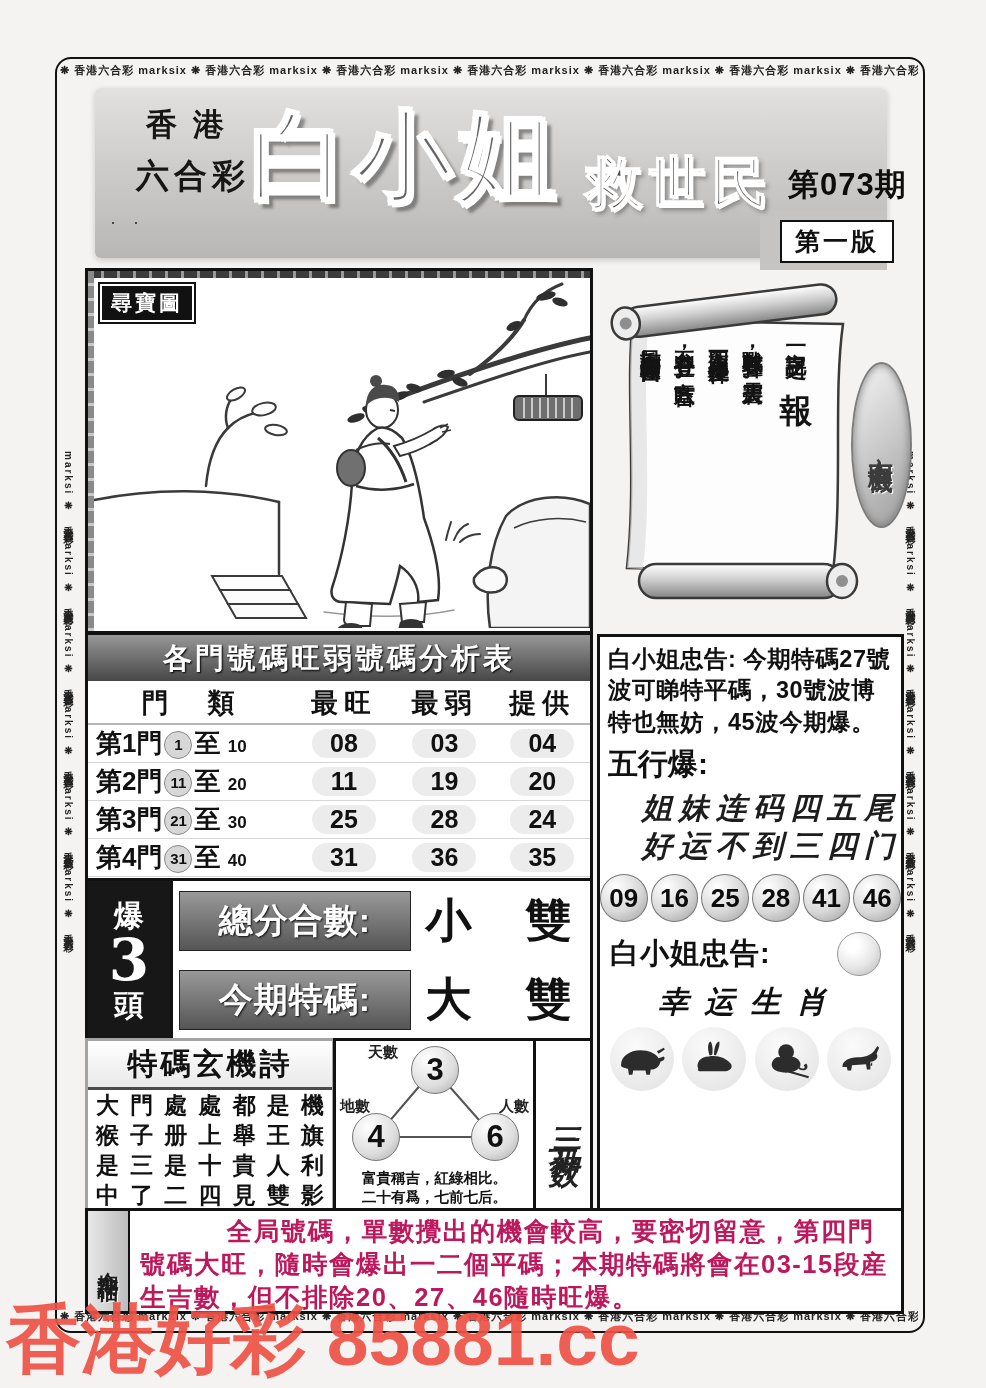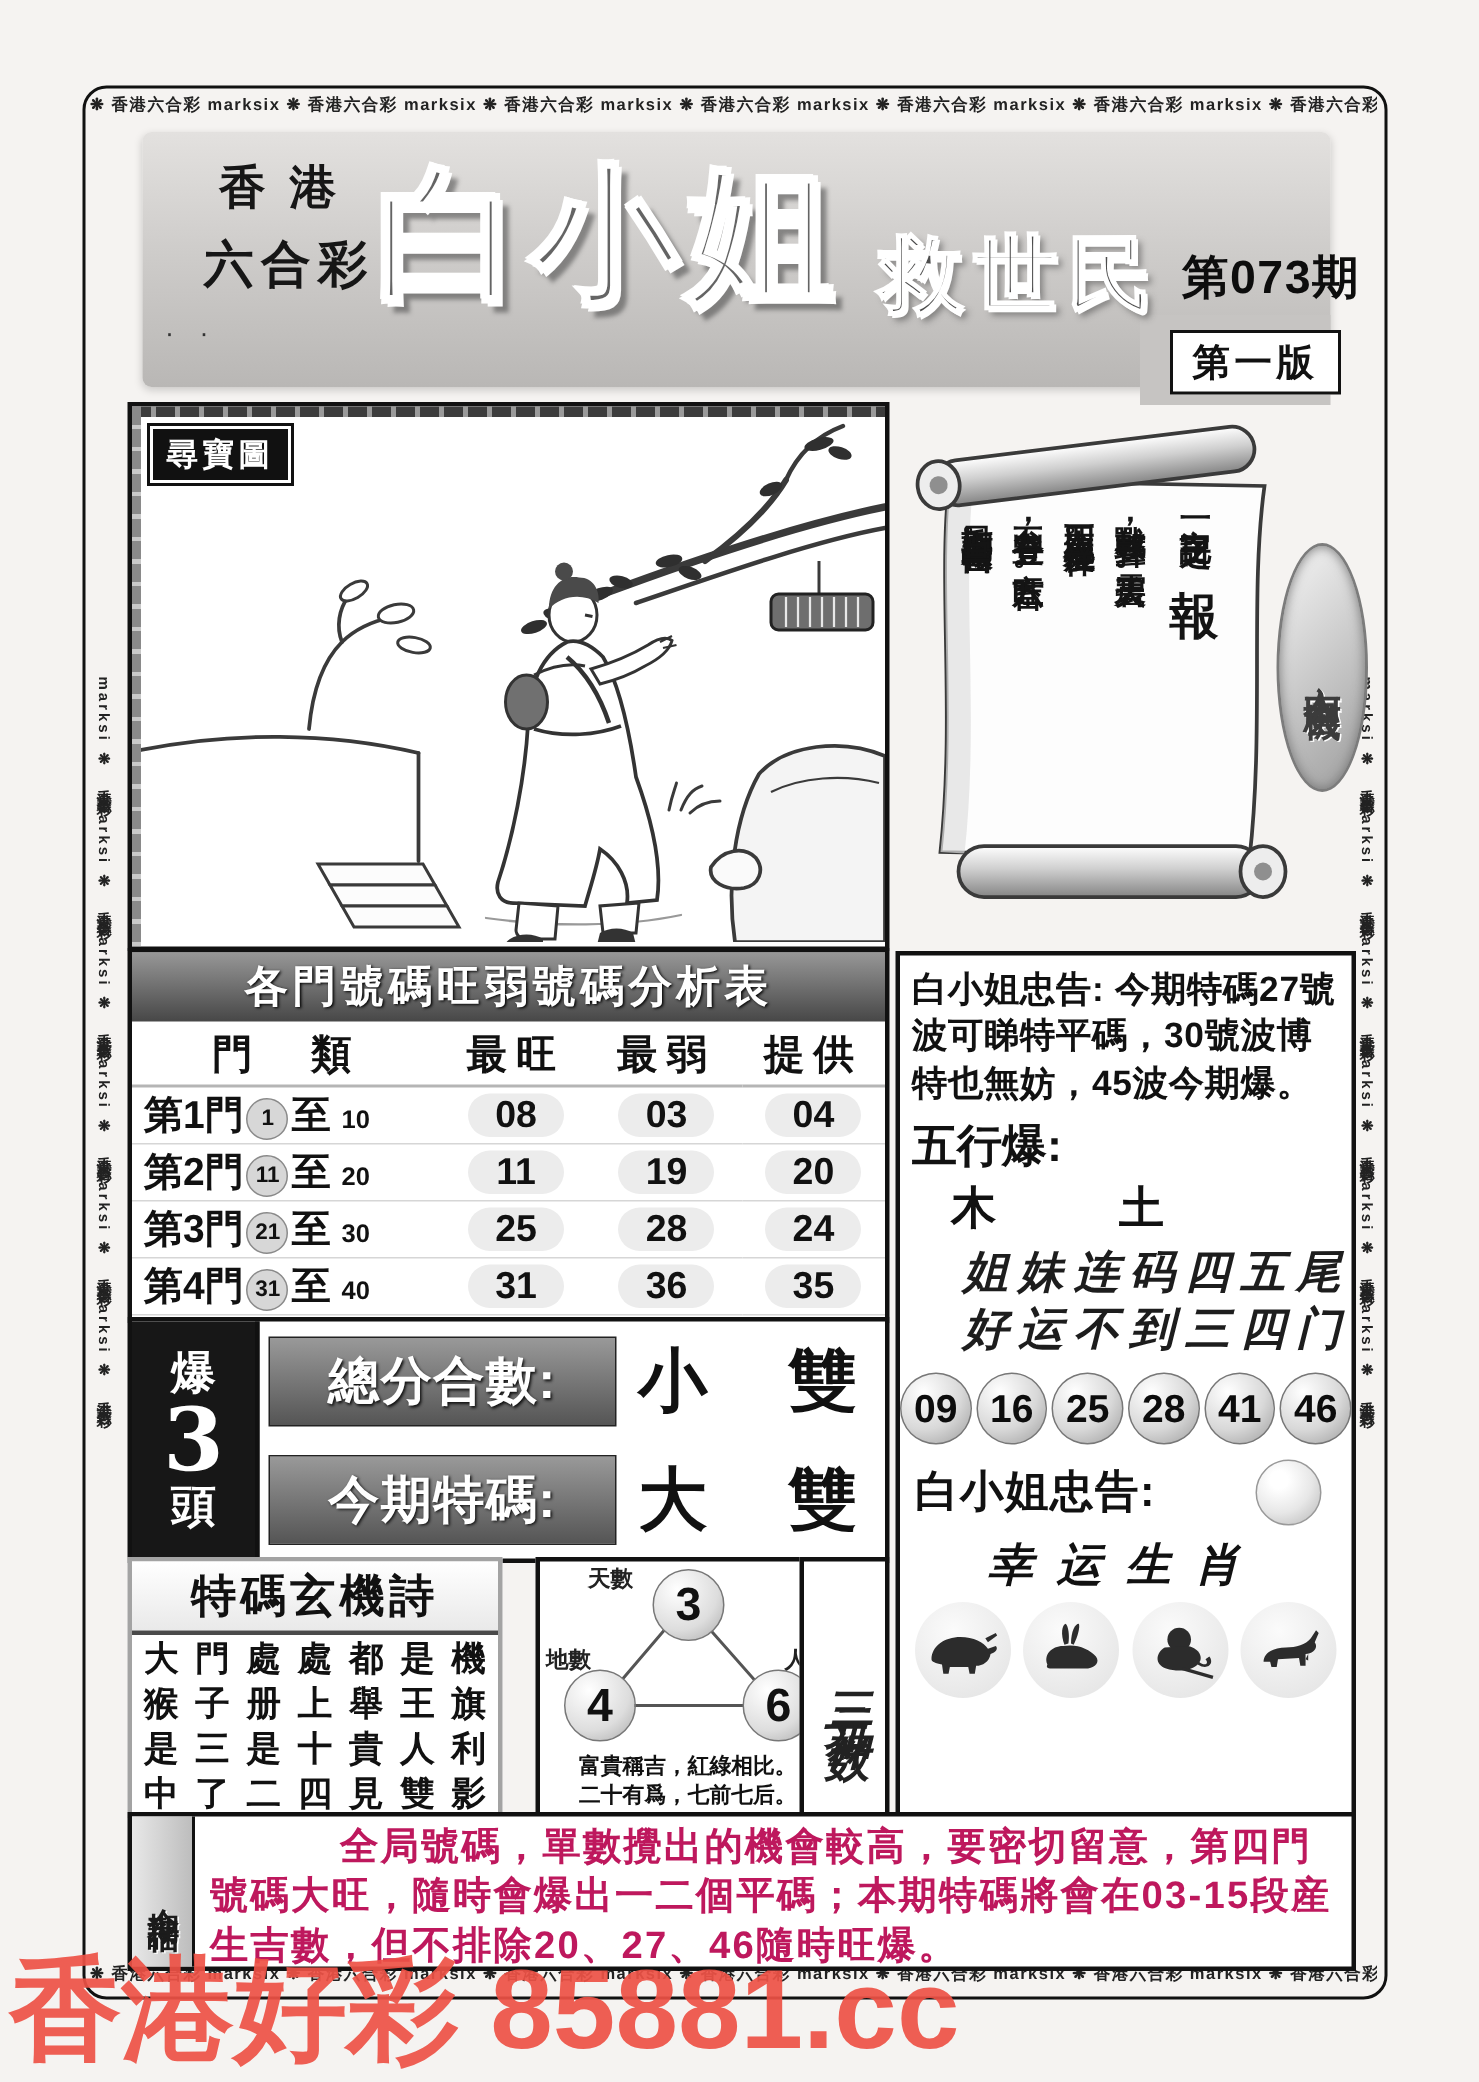--- a/index.html
+++ b/index.html
@@ -66,21 +66,21 @@
   .burst-row{flex:1;display:flex;align-items:center;}
   .burst-label{flex:0 0 230px;margin:5px 0 5px 6px;height:58px;display:flex;align-items:center;justify-content:center;
       background:linear-gradient(180deg,#999,#555);color:#fff;font-size:34px;font-weight:bold;letter-spacing:1px;
       text-shadow:1px 1px 2px #111;border:1px solid #222;}
   .burst-val{flex:1;text-align:center;font-size:46px;font-weight:bold;letter-spacing:4px;}
   
   .poem-box{position:absolute;left:85px;top:1038px;width:244px;height:168px;border:3px solid #a3a3a3;background:#fff;}
   .poem-title{font-size:30px;font-weight:bold;text-align:center;letter-spacing:3px;padding:3px 0 2px;
       border-bottom:3px solid #4a4a4a;background:linear-gradient(180deg,#fff,#e9e9e9);}
   .poem-line{font-size:23px;font-weight:bold;padding:1px 8px 0;text-align:justify;text-align-last:justify;line-height:1.26;}
-  .tri-box{position:absolute;left:333px;top:1038px;width:197px;height:168px;border:3px solid #111;background:#fff;margin-left:24px;}
+  .tri-box{position:absolute;left:333px;top:1038px;width:197px;height:168px;border:3px solid #111;background:#fff;}
   .tri-lines{position:absolute;left:0;top:0;}
   .tri-circle{position:absolute;width:46px;height:46px;border-radius:50%;border:1px solid #777;
       background:radial-gradient(circle at 34% 28%,#fff,#ddd 60%,#aaa);
       text-align:center;line-height:46px;font-size:31px;font-weight:bold;}
   .tri-lab{position:absolute;font-size:15px;font-weight:bold;color:#222;}
   .tri-notes{position:absolute;left:0;right:0;bottom:2px;text-align:center;font-size:14.5px;font-weight:bold;line-height:1.3;}
   .vert-box{position:absolute;left:533px;top:1038px;width:54px;height:168px;border:3px solid #111;background:#fff;
       display:flex;align-items:center;justify-content:center;}
   .vert-box .t{writing-mode:vertical-rl;font-family:"DejaVu Serif",serif;font-style:italic;
       font-size:30px;font-weight:bold;letter-spacing:10px;color:#222;}
@@ -361,21 +361,20 @@
     </div>
   </div>
   <div class="vert-box">
     <div class="t">三元神数</div>
   </div>
 
   <div class="sp-box">
     <div class="sp-advice">白小姐忠告: 今期特碼27號波可睇特平碼，30號波博特也無妨，45波今期爆。</div>
     <div class="sp-wuxing">
       <span>五行爆:</span>
-      <span class="v">木　土</span>
     </div>
     <div class="sp-hand">姐妹连码四五尾</div>
     <div class="sp-hand" style="margin-top:0;">好运不到三四门</div>
     <div class="balls">
       <div class="ball">09</div>
       <div class="ball">16</div>
       <div class="ball">25</div>
       <div class="ball">28</div>
       <div class="ball">41</div>
       <div class="ball">46</div>

